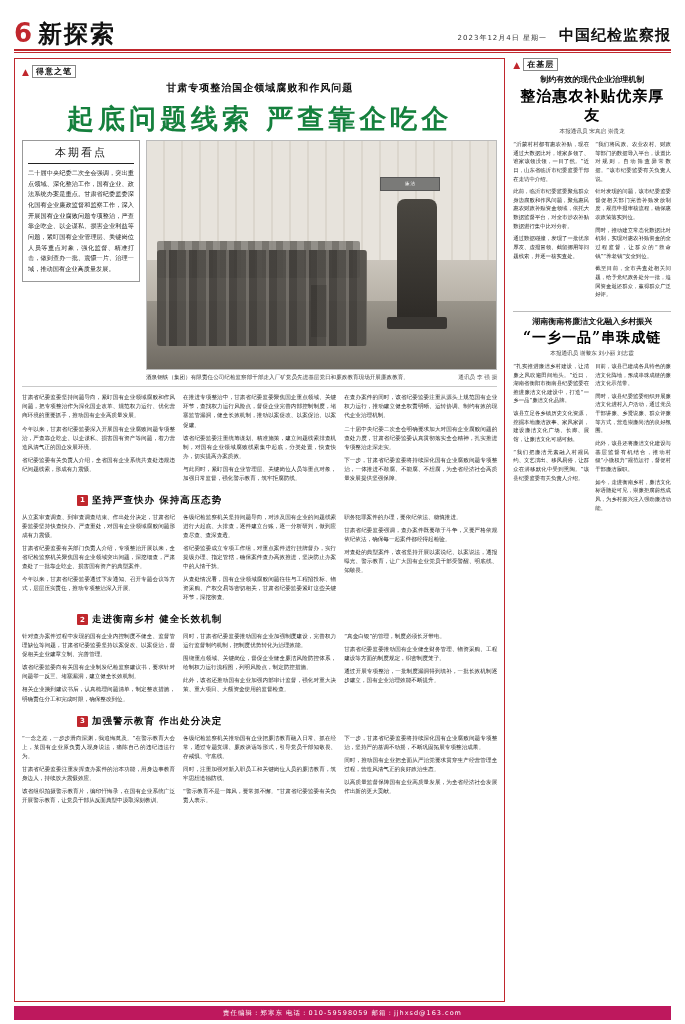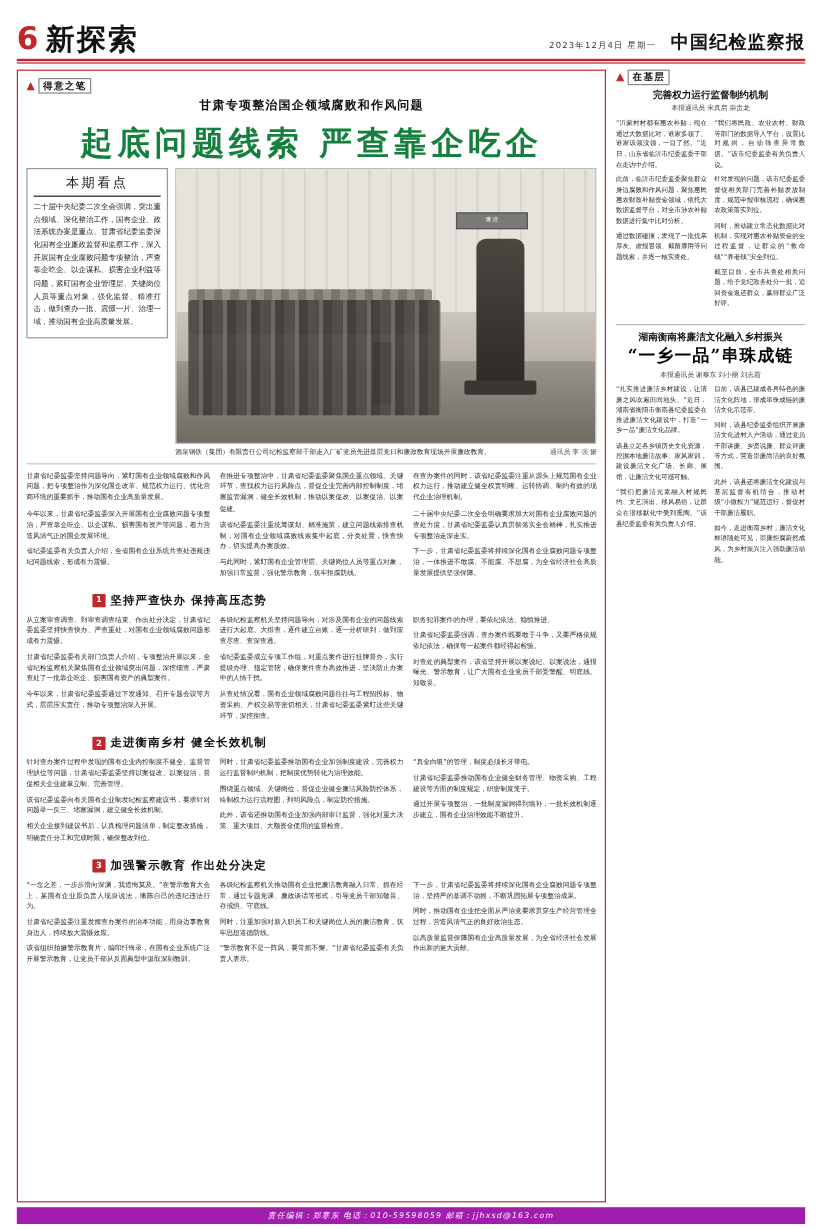--- a/index.html
+++ b/index.html
@@ -87,22 +87,22 @@
   .r-head{text-align:center;font-size:8px;font-weight:bold;letter-spacing:0px;color:#111;margin:3px 0 2px 0;}
   .r-title{text-align:center;font-size:15px;font-weight:bold;letter-spacing:1px;color:#000;margin:2px 0 3px 0;font-family:"DejaVu Serif","Liberation Serif",serif;}
   .r-title.sm{font-size:14px;}
   .r-byline{text-align:center;font-size:5.6px;color:#444;margin-bottom:4px;}
   .r-cols{display:flex;gap:6px;}
   .r-col{flex:1;}
   .r-para{font-size:5.4px;line-height:1.6;text-align:justify;color:#262626;margin:0 0 4px 0;}
   .r-divider{height:1px;background:#bbb;margin:6px 0 4px 0;}
 
   
-  .footer{position:absolute;left:14px;right:14px;bottom:4px;height:14px;background:#a21caf;color:#fff;
-    font-size:6.5px;display:flex;align-items:center;justify-content:center;letter-spacing:1px;font-style:italic;}
+  .footer{position:absolute;left:14px;right:14px;bottom:4px;height:14px;background:#be185d;color:#fff;
+    font-size:6.5px;display:flex;align-items:center;justify-content:center;letter-spacing:1px;}
 </style>
 </head>
 <body>
 
 <div class="page">
 
   <div class="masthead">
     <div class="mast-left">
       <span class="page-num">6</span>
       <span class="section-title">新探索</span>
@@ -240,21 +240,22 @@
     </div>
 
     <div class="right-zone">
 
       <div class="col-flag">
         <span class="flag-mark">▲</span>
         <span class="flag-box">在基层</span>
       </div>
 
       <div class="r-art">
-        <div class="r-head">完善权力运行监督制约机制</div>
+        <div class="r-head">制约有效的现代企业治理机制</div>
+        <div class="r-title">整治惠农补贴优亲厚友</div>
         <div class="r-byline">本报通讯员  宋真启  崇贵龙</div>
         <div class="r-cols">
           <div class="r-col">
             <p class="r-para">“沂蒙村村都有惠农补贴，现在通过大数据比对，谁家多领了、谁家该领没领，一目了然。”近日，山东省临沂市纪委监委干部在走访中介绍。</p>
             <p class="r-para">此前，临沂市纪委监委聚焦群众身边腐败和作风问题，聚焦惠民惠农财政补贴资金领域，依托大数据监督平台，对全市涉农补贴数据进行集中比对分析。</p>
             <p class="r-para">通过数据碰撞，发现了一批优亲厚友、虚报冒领、截留挪用等问题线索，并逐一核实查处。</p>
           </div>
           <div class="r-col">
             <p class="r-para">“我们将民政、农业农村、财政等部门的数据导入平台，设置比对规则，自动筛查异常数据。”该市纪委监委有关负责人说。</p>
             <p class="r-para">针对发现的问题，该市纪委监委督促相关部门完善补贴发放制度，规范申报审核流程，确保惠农政策落实到位。</p>

